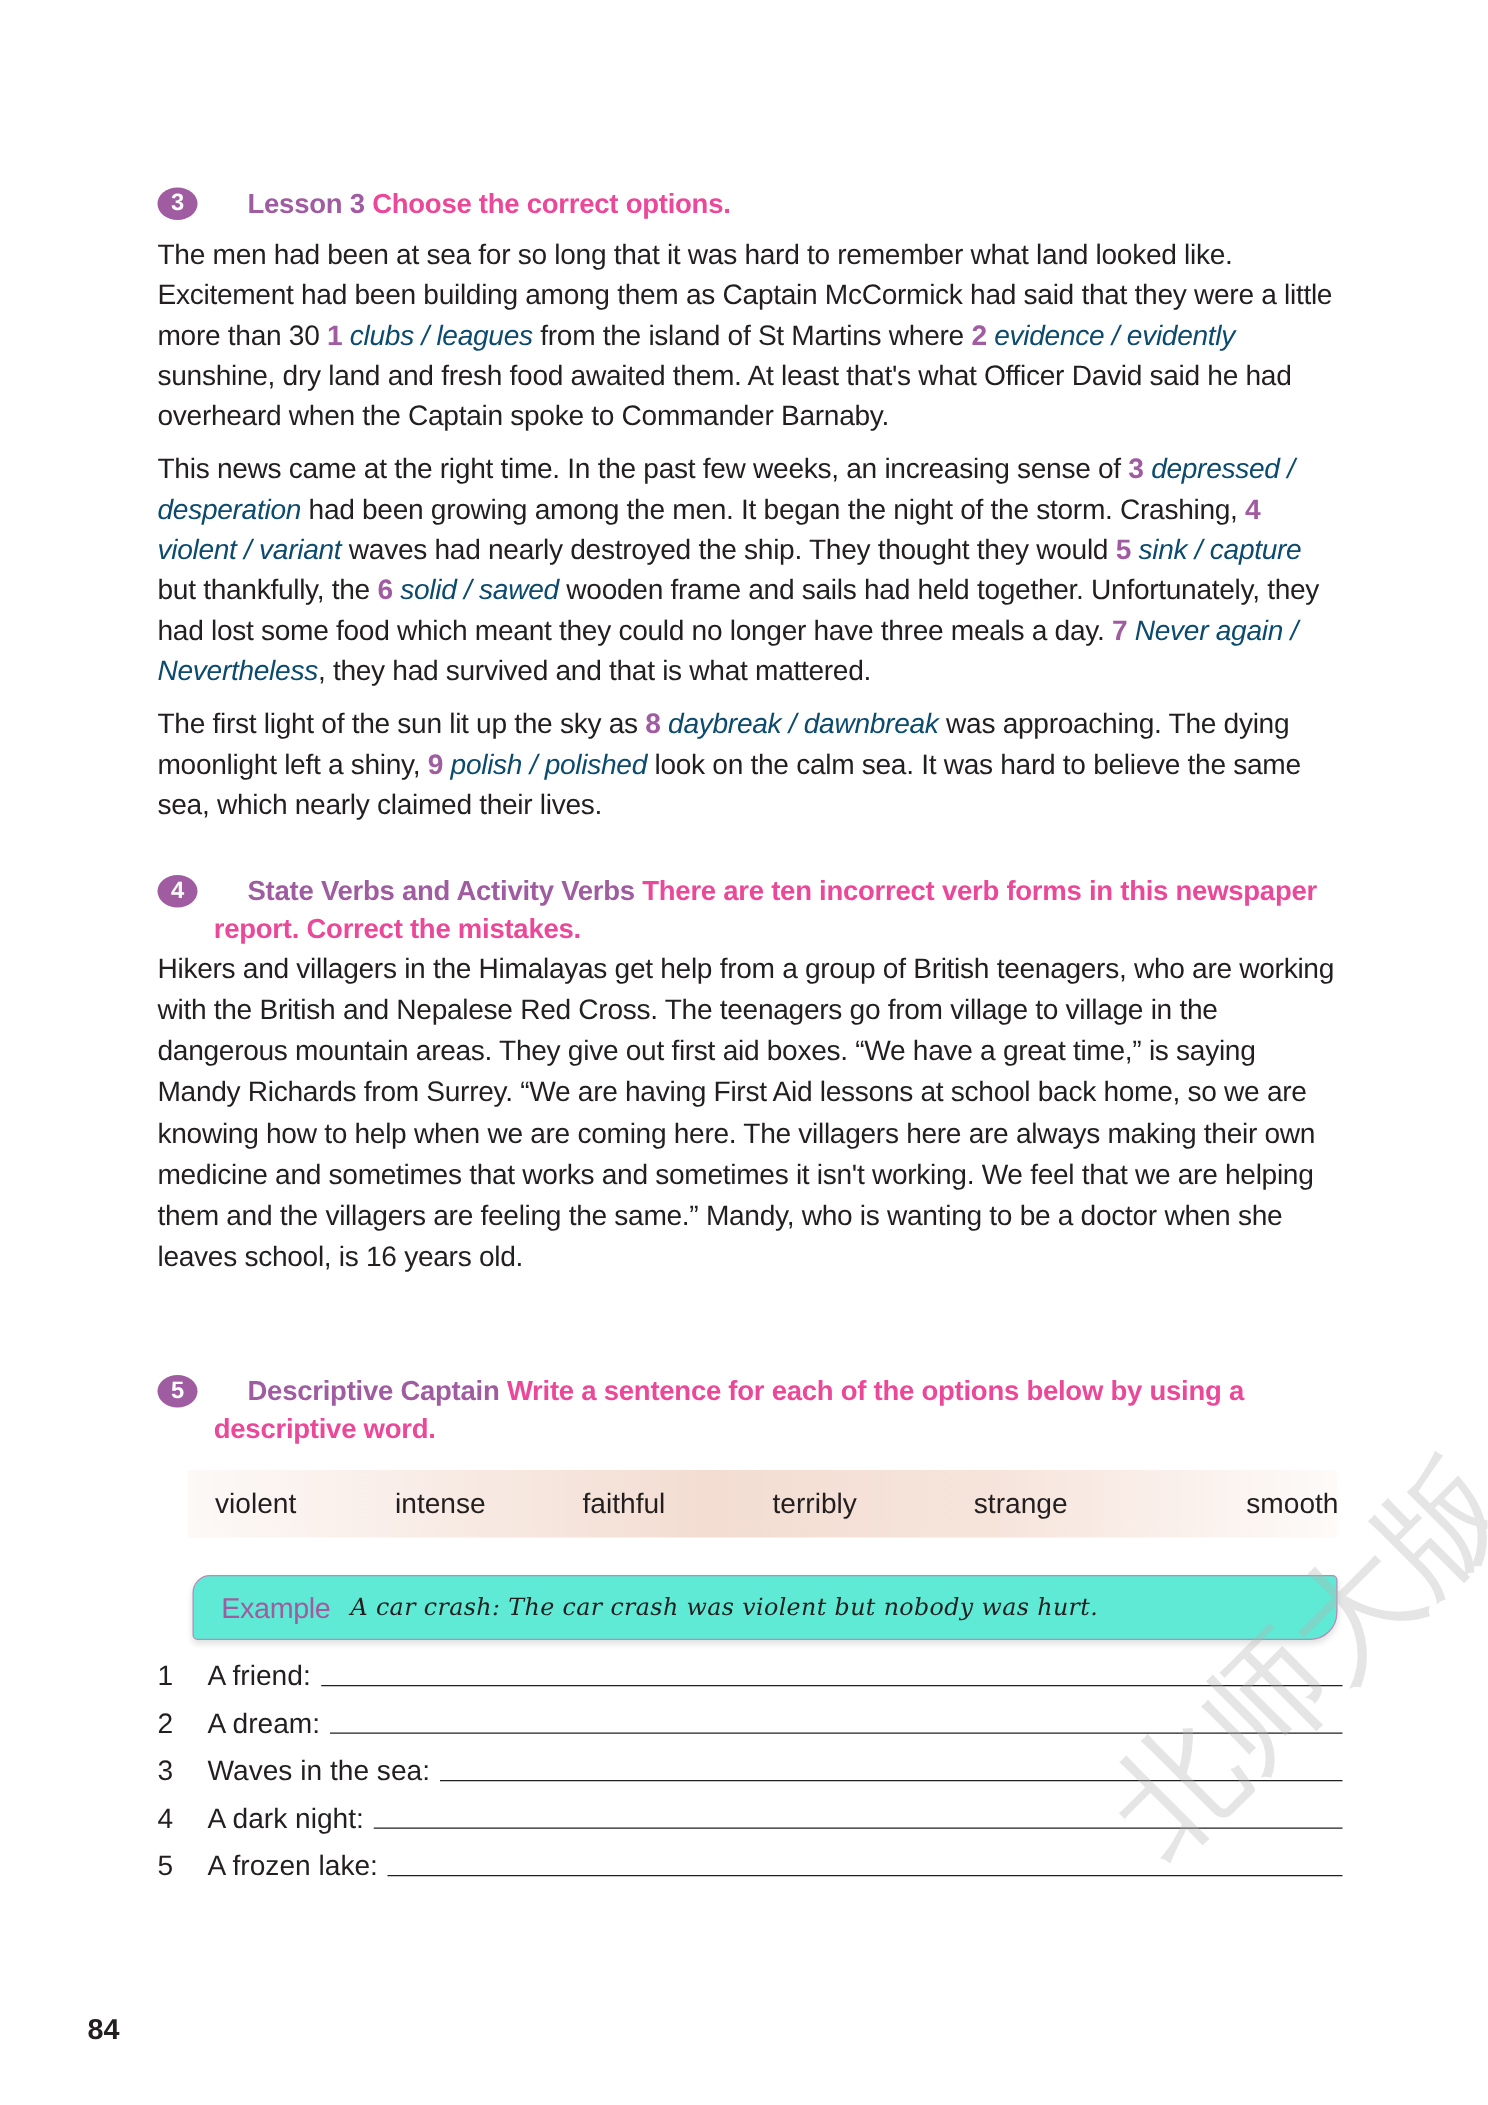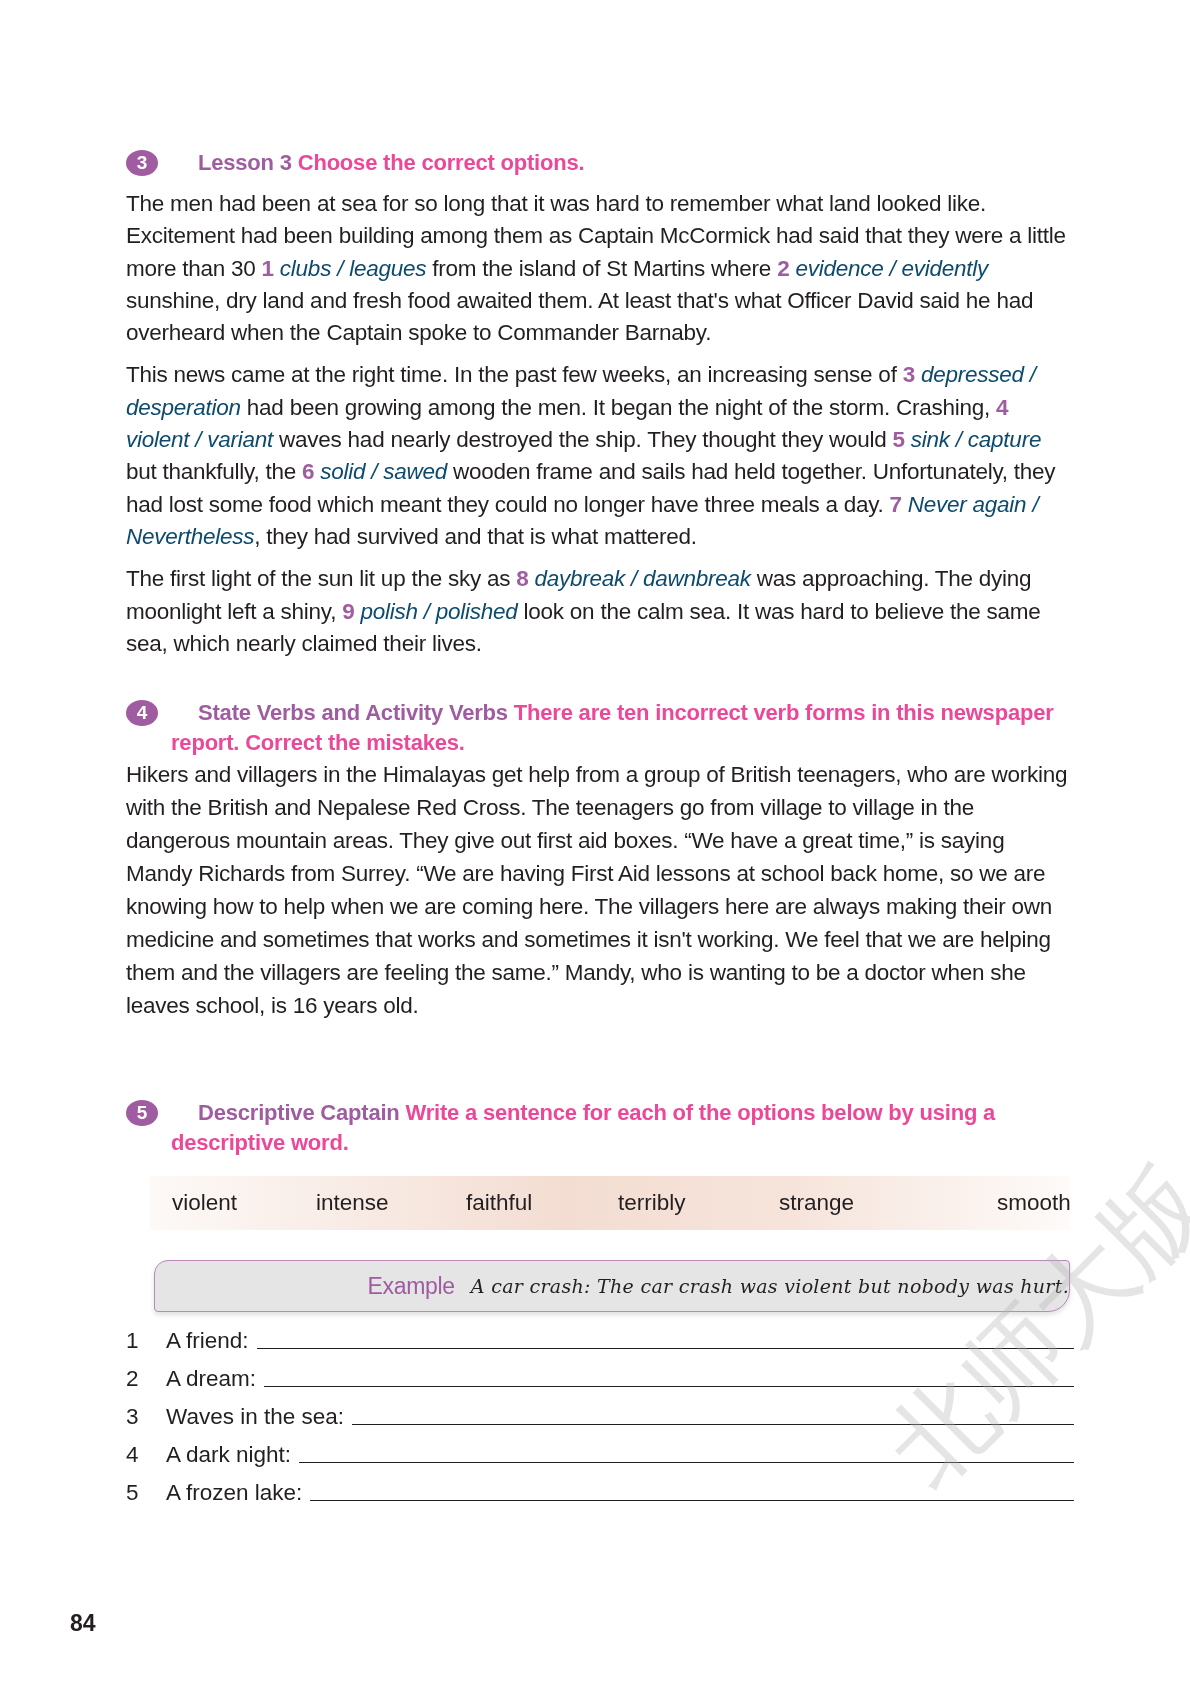--- a/index.html
+++ b/index.html
@@ -25,22 +25,22 @@
   .article-title { font-style: italic; font-size: 22.5px; line-height: 33px; letter-spacing: -0.3px; }
   .word-band {
     position: absolute; left: 150px; top: 1176px; width: 920px; height: 54px;
     background: linear-gradient(to right, rgba(245,225,215,0.2) 0%, #f3ddd2 45%, #f6e4db 70%, rgba(250,240,235,0.3) 100%);
     display: flex; align-items: center;
   }
   .word { position: absolute; font-size: 22.5px; }
   .example-box {
     position: absolute; left: 154px; top: 1260px; width: 914px; height: 50px;
     border: 1.5px solid #b78ab7; border-radius: 14px 4px 22px 4px;
-    box-shadow: 0 3px 5px rgba(0,0,0,0.12); background: #e5e5e5;
-    display: flex; align-items: center; justify-content: flex-end;
+    box-shadow: 0 3px 5px rgba(0,0,0,0.12); background: #5eead4;
+    display: flex; align-items: center;
   }
   .example-label { color: #a05ca0; font-size: 23px; margin-left: 22px; letter-spacing: -0.3px; }
   .example-text { font-family: "DejaVu Serif", serif; font-style: italic; font-size: 19px; margin-left: 16px; letter-spacing: 0.3px; }
   .answer-row { position: absolute; left: 126px; width: 948px; height: 34px; display: flex; align-items: flex-end; font-size: 22.5px; }
   .answer-num { width: 40px; }
   .answer-label { white-space: nowrap; }
   .answer-line { flex: 1; border-bottom: 1.5px solid #231f20; margin-left: 8px; margin-bottom: 5px; height: 1px; }
   .page-number { position: absolute; left: 70px; top: 1610px; font-size: 23px; font-weight: bold; }
   .watermark {
     position: absolute; left: 860px; top: 1420px; font-size: 100px; color: rgba(180,180,180,0.35);

